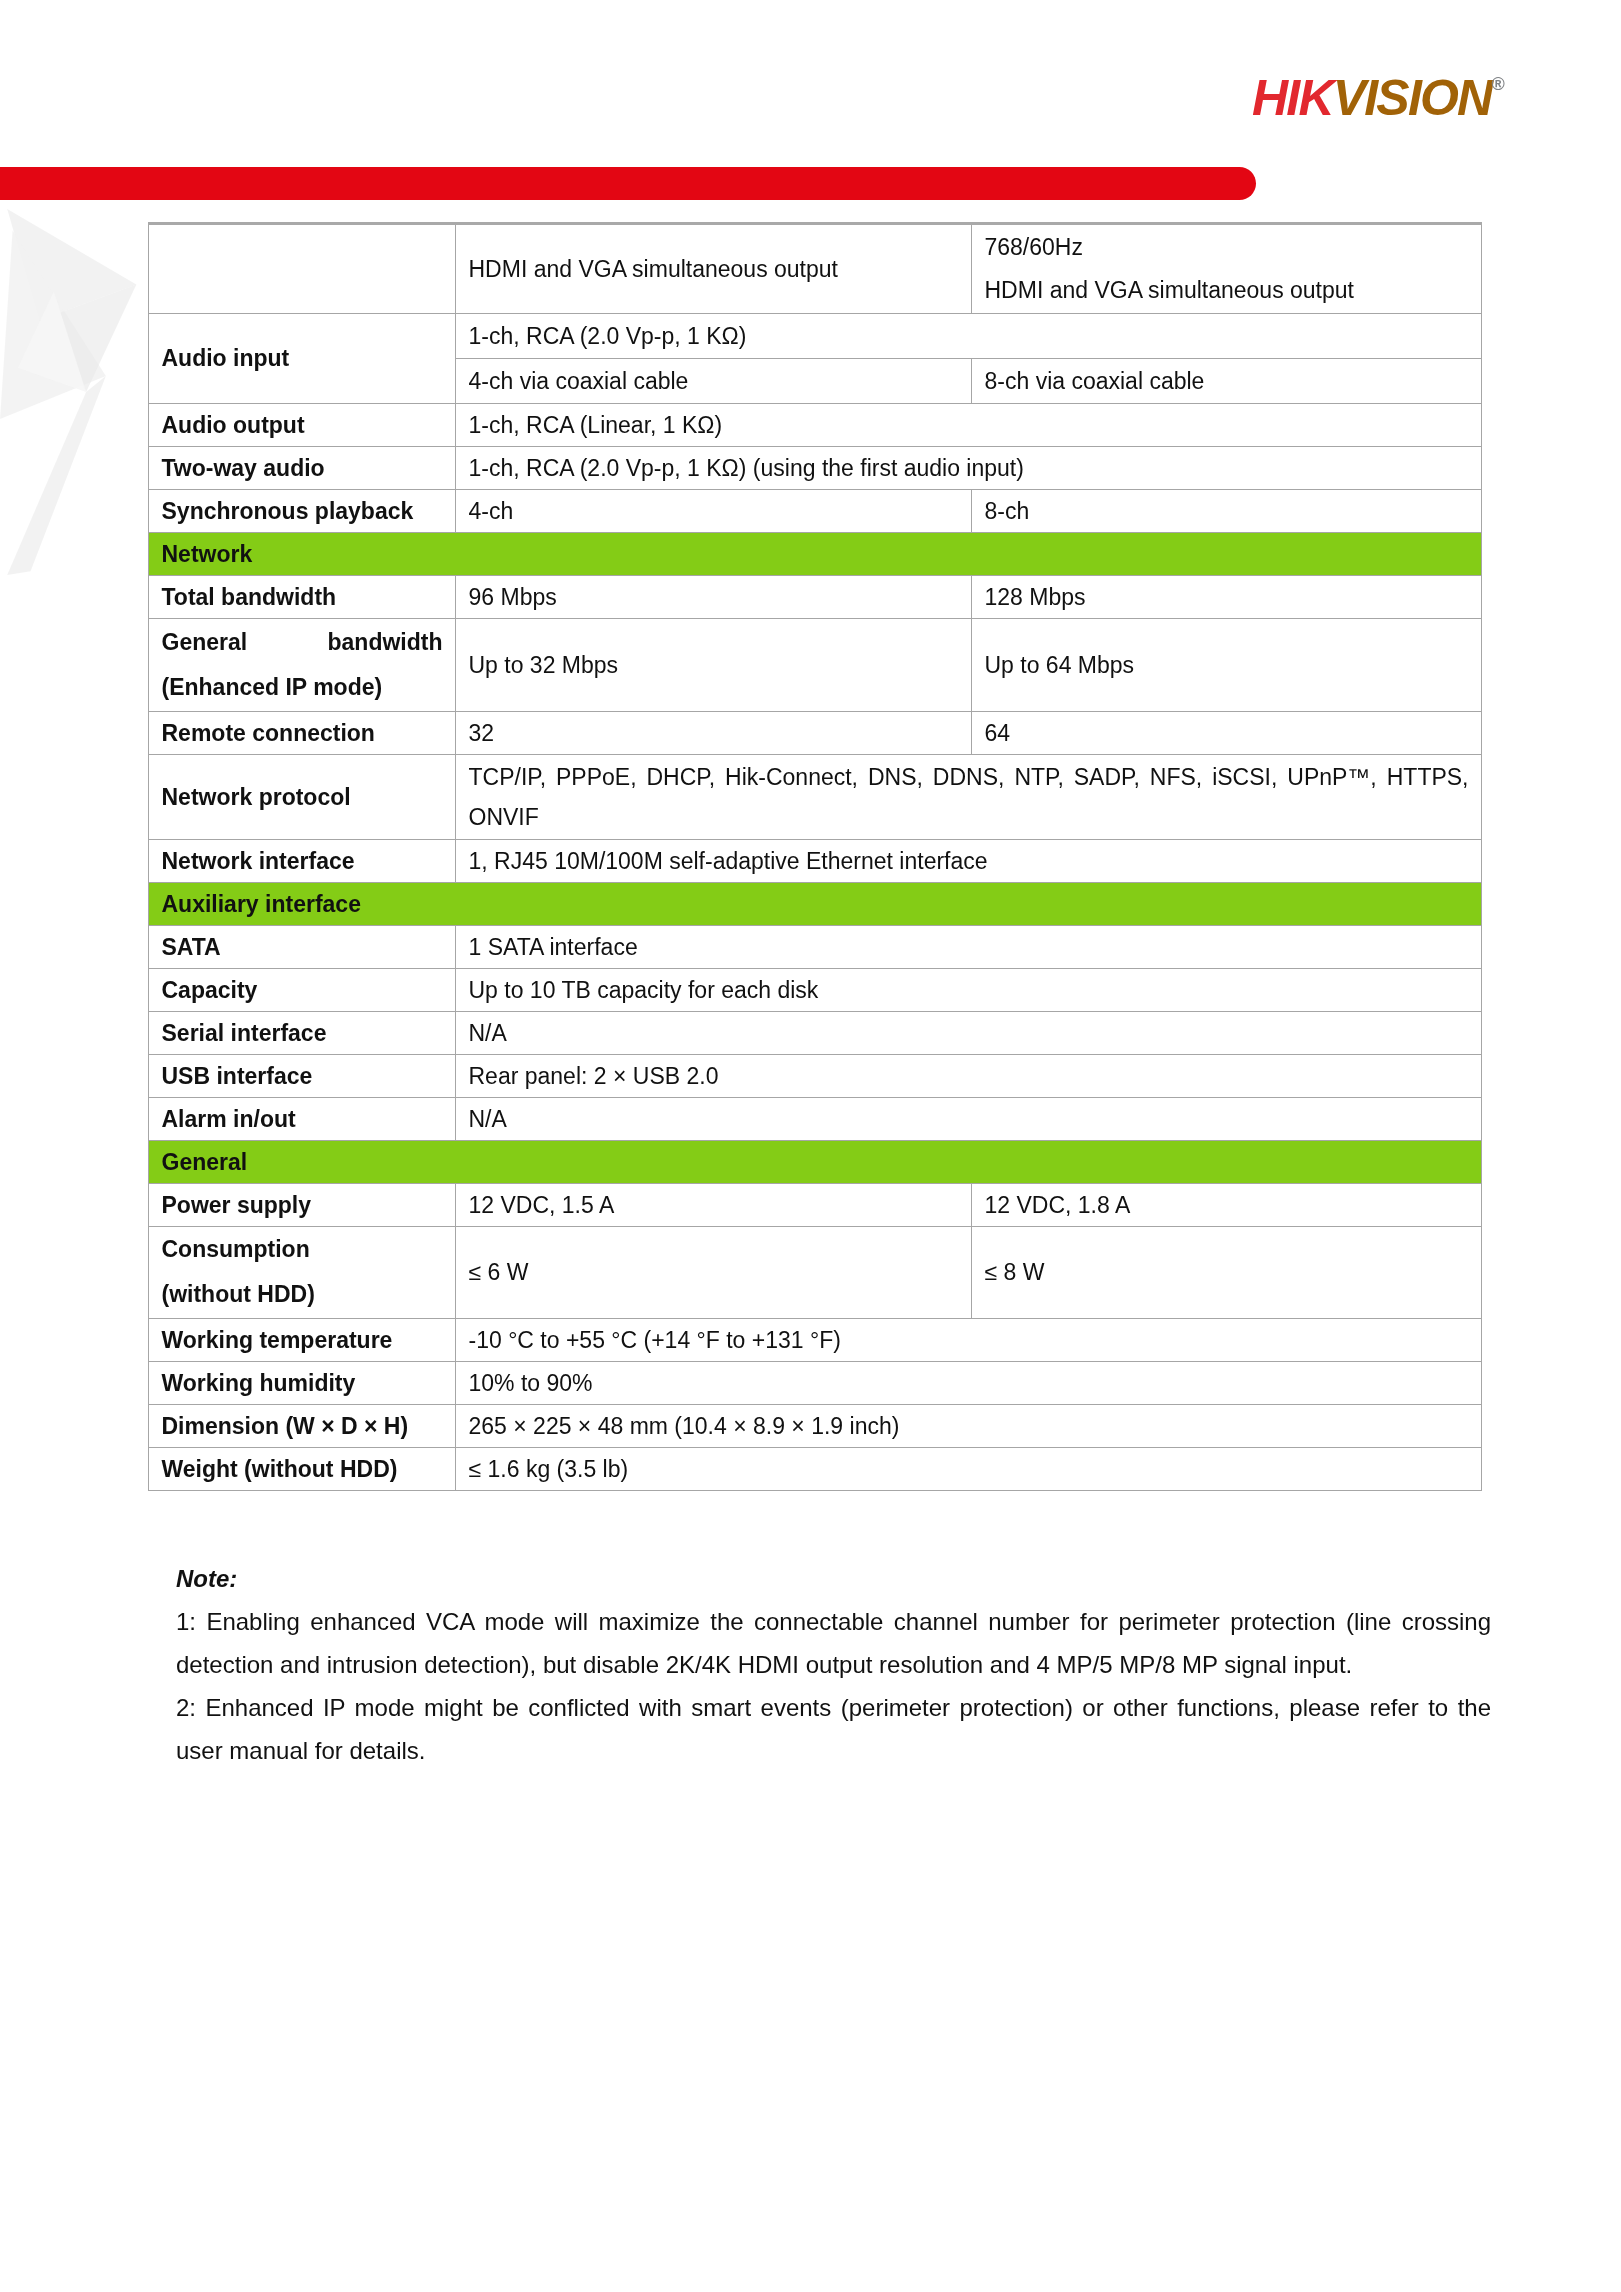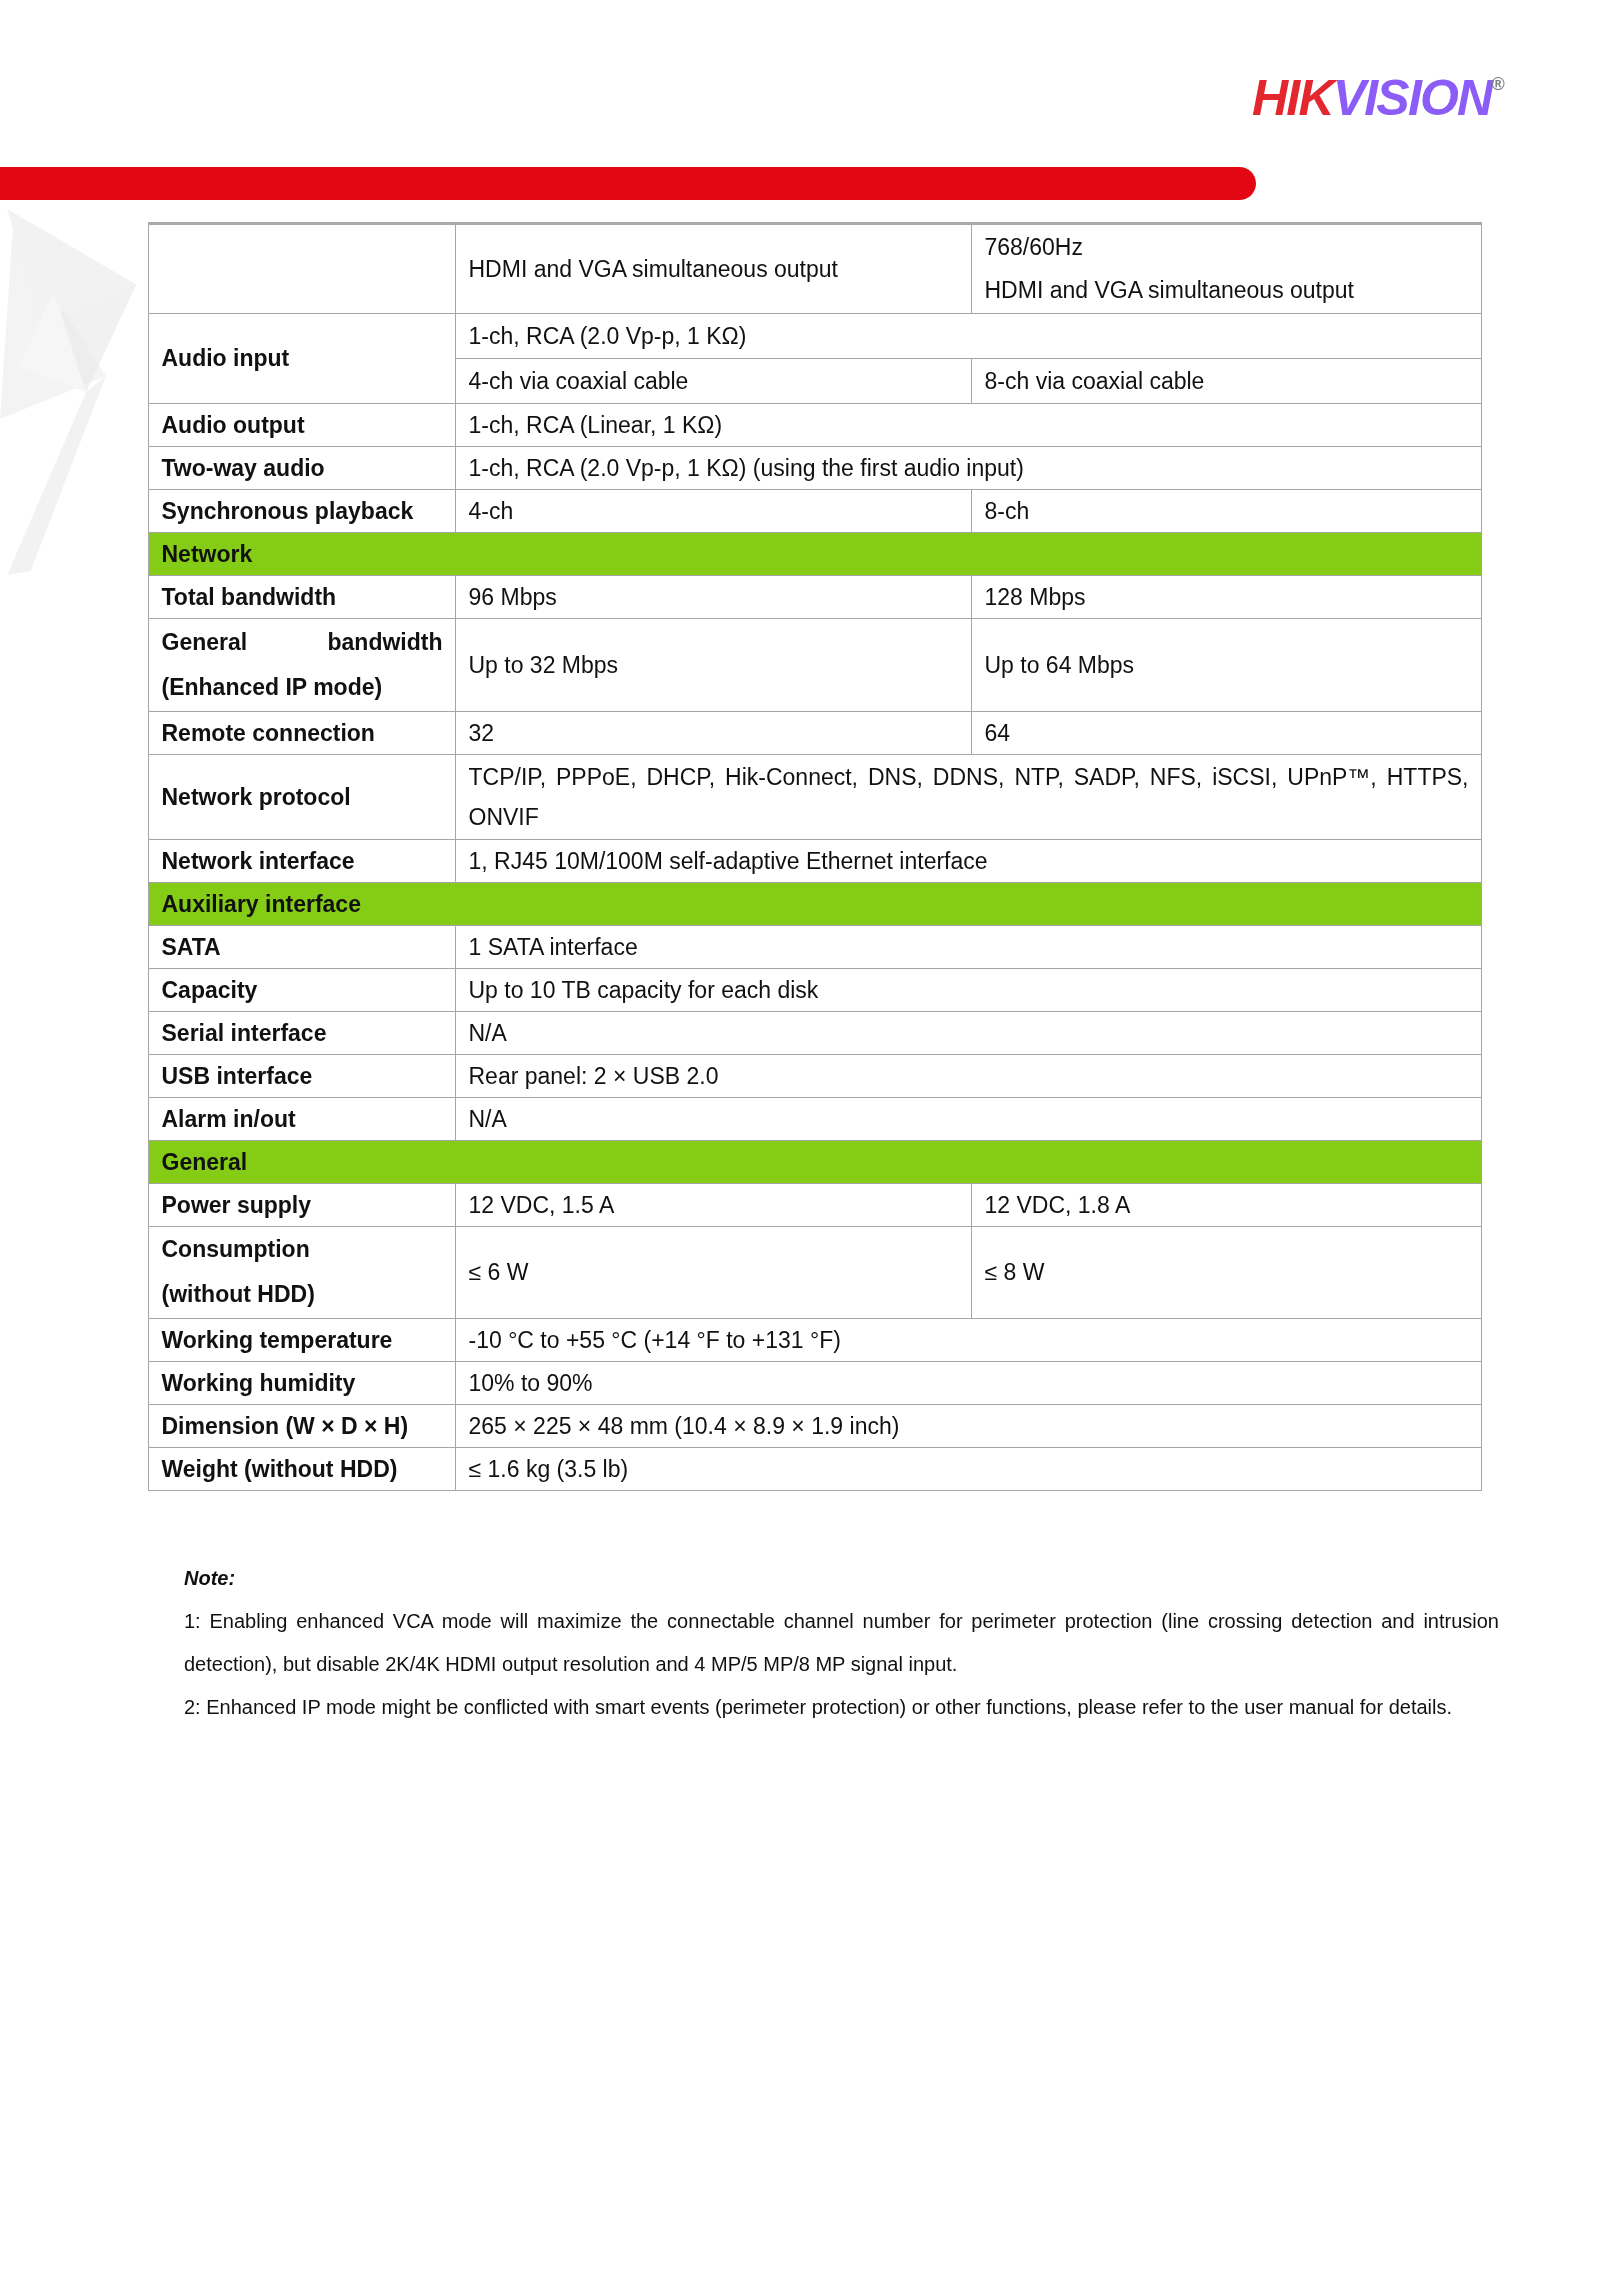--- a/index.html
+++ b/index.html
@@ -8,21 +8,21 @@
     font-family:"Liberation Sans", sans-serif; overflow:hidden;
   }
 
   
   .logo {
     position:absolute; top:73px; left:1252px;
     font-style:italic; font-weight:bold; font-size:50px; letter-spacing:-1.8px;
     white-space:nowrap; line-height:1;
   }
   .logo .hik    { color:#e2282e; }
-  .logo .vision { color:#8b5cf6; }
+  .logo .vision { color:#a16207; }
   .logo .reg    { color:#7f8285; font-size:18px; vertical-align:25px; font-style:normal; letter-spacing:0; }
 
   .red-bar {
     position:absolute; left:0; top:167px; width:1256px; height:33px;
     background:#e30613; border-radius:0 17px 17px 0;
   }
 
   
   .watermark { position:absolute; left:0; top:184px; }
 
@@ -42,22 +42,22 @@
   td.label   { font-weight:bold; color:#000; }
   td.section { background:#84cc16; font-weight:bold; color:#000; }
   td.top     { vertical-align:top; padding-top:8px; }
   td.value.just { text-align:justify; }
   .spread { display:flex; justify-content:space-between; }
   .mline div { line-height:45px; }
   .lines2 div { line-height:43px; }
 
   
   .notes {
-    position:absolute; left:184px; top:1557px; width:1315px;
-    font-size:20px; line-height:43px; color:#111;
+    position:absolute; left:176px; top:1557px; width:1315px;
+    font-size:24px; line-height:43px; color:#111;
   }
   .notes .note-heading { font-weight:bold; font-style:italic; }
   .notes p { margin:0; text-align:justify; }
 </style>
 </head>
 <body>
 
 <div class="page">
 
   <div class="logo">

